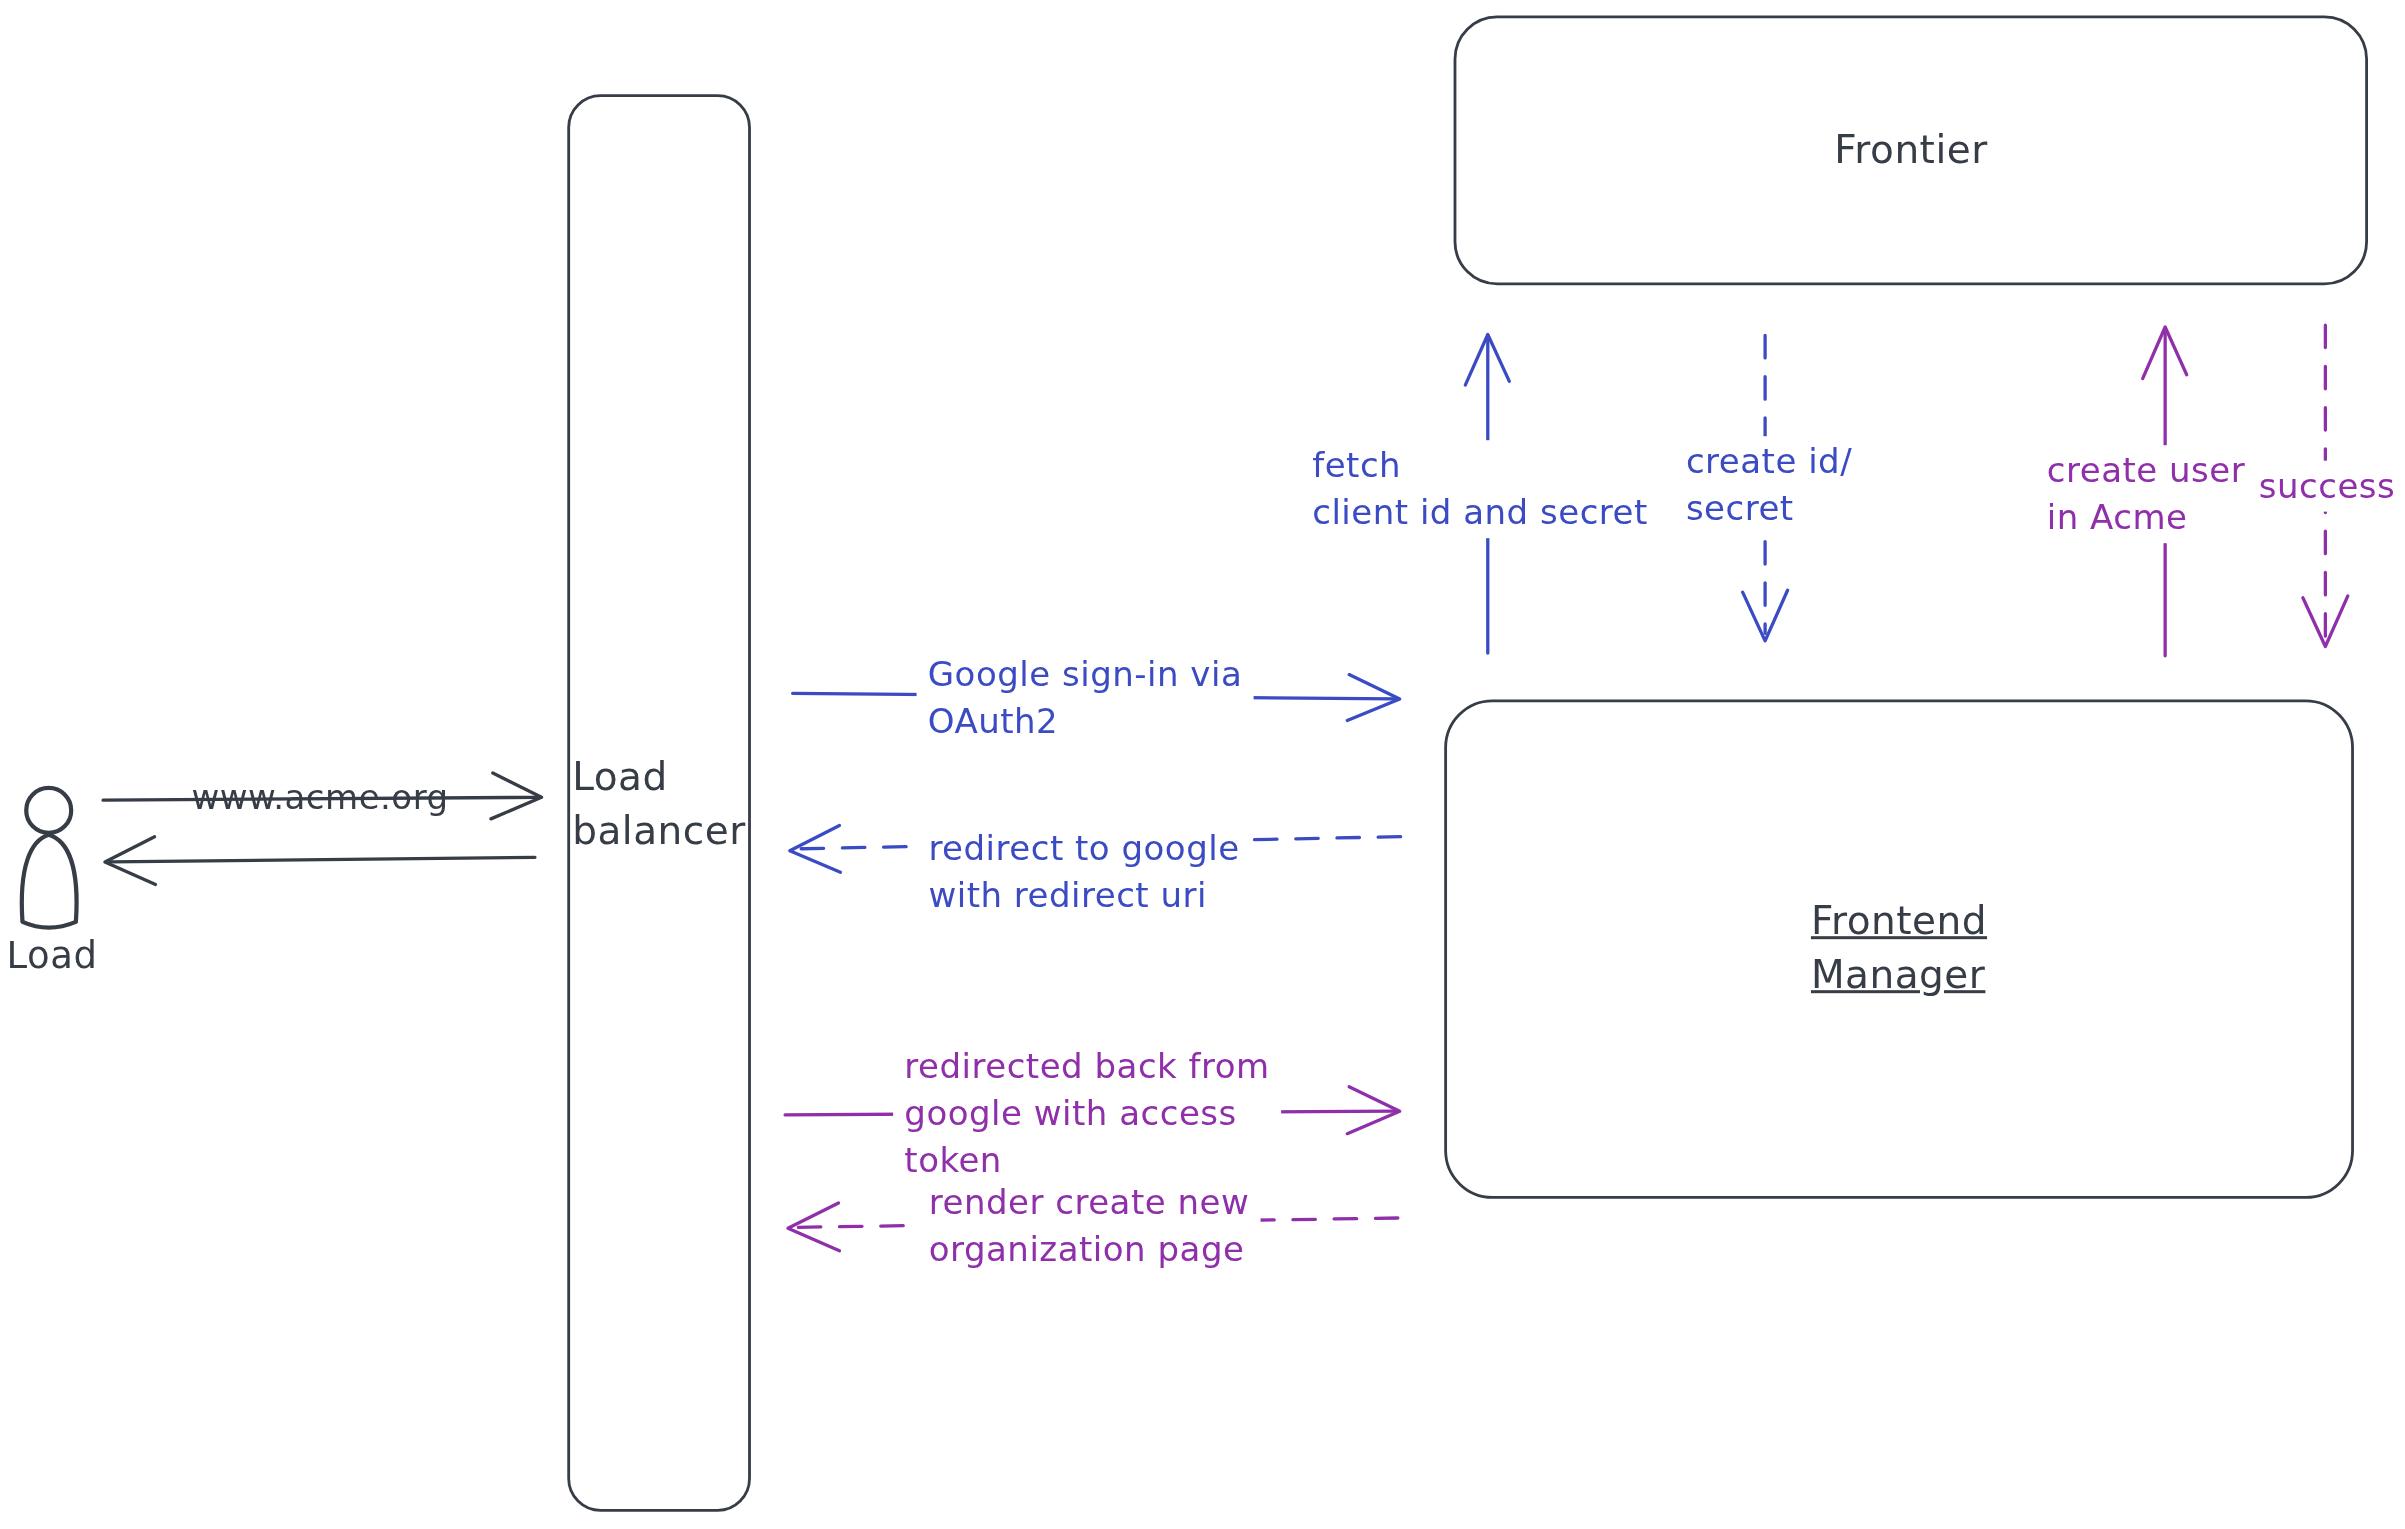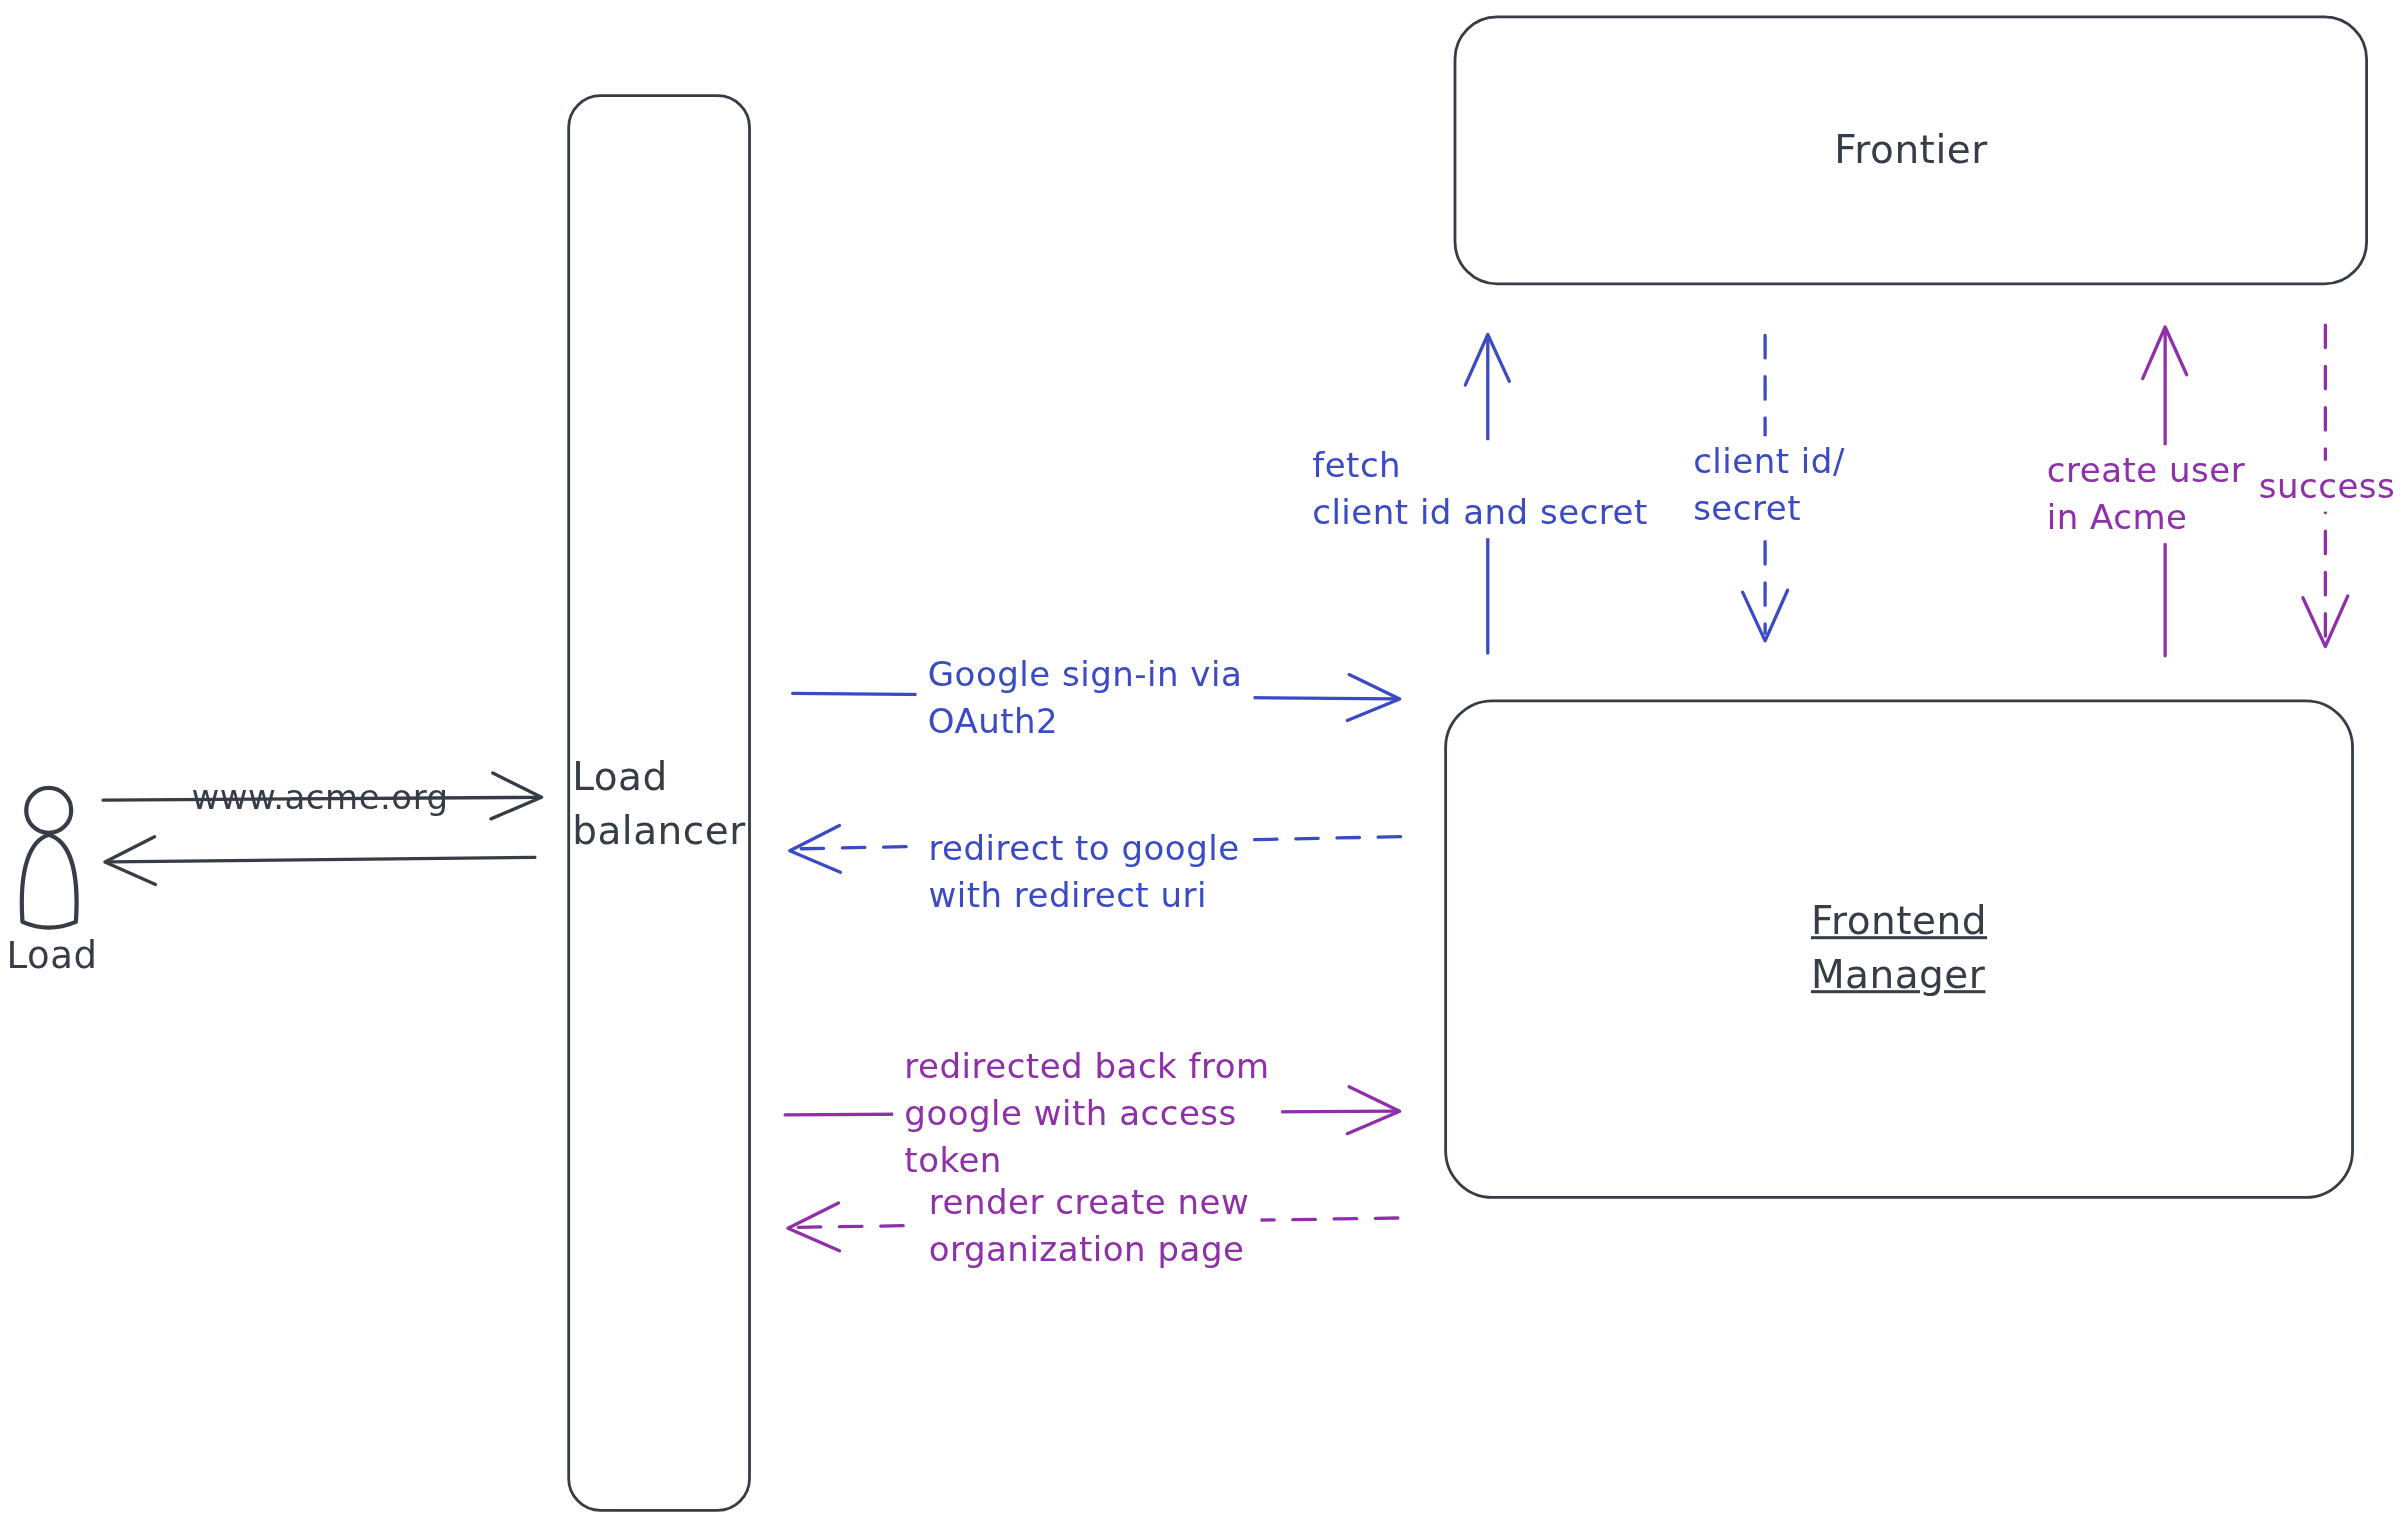--- a/index.html
+++ b/index.html
@@ -107,21 +107,21 @@
 <div class="label title" style="left:1899px;top:948px;text-decoration:underline;">Frontend
 Manager</div>
 
 <div class="label small ink" style="left:320px;top:797px;">www.acme.org</div>
 <div class="label small blue bg" style="left:1085px;top:698px;">Google sign-in via
 OAuth2</div>
 <div class="label small blue bg" style="left:1084px;top:850px;margin-top:22px;">redirect to google
 with redirect uri</div>
 <div class="label small blue bg" style="left:1480px;top:489px;">fetch
 client id and secret</div>
-<div class="label small blue bg" style="left:1769px;top:485px;">client id/
+<div class="label small blue bg" style="left:1769px;top:485px;">create id/
 secret</div>
 <div class="label small purple bg" style="left:1087px;top:1113px;">redirected back from
 google with access
 token</div>
 <div class="label small purple bg" style="left:1089px;top:1226px;">render create new
 organization page</div>
 <div class="label small purple bg" style="left:2146px;top:494px;">create user
 in Acme</div>
 <div class="label small purple bg" style="left:2327px;top:486px;">success</div>
 

